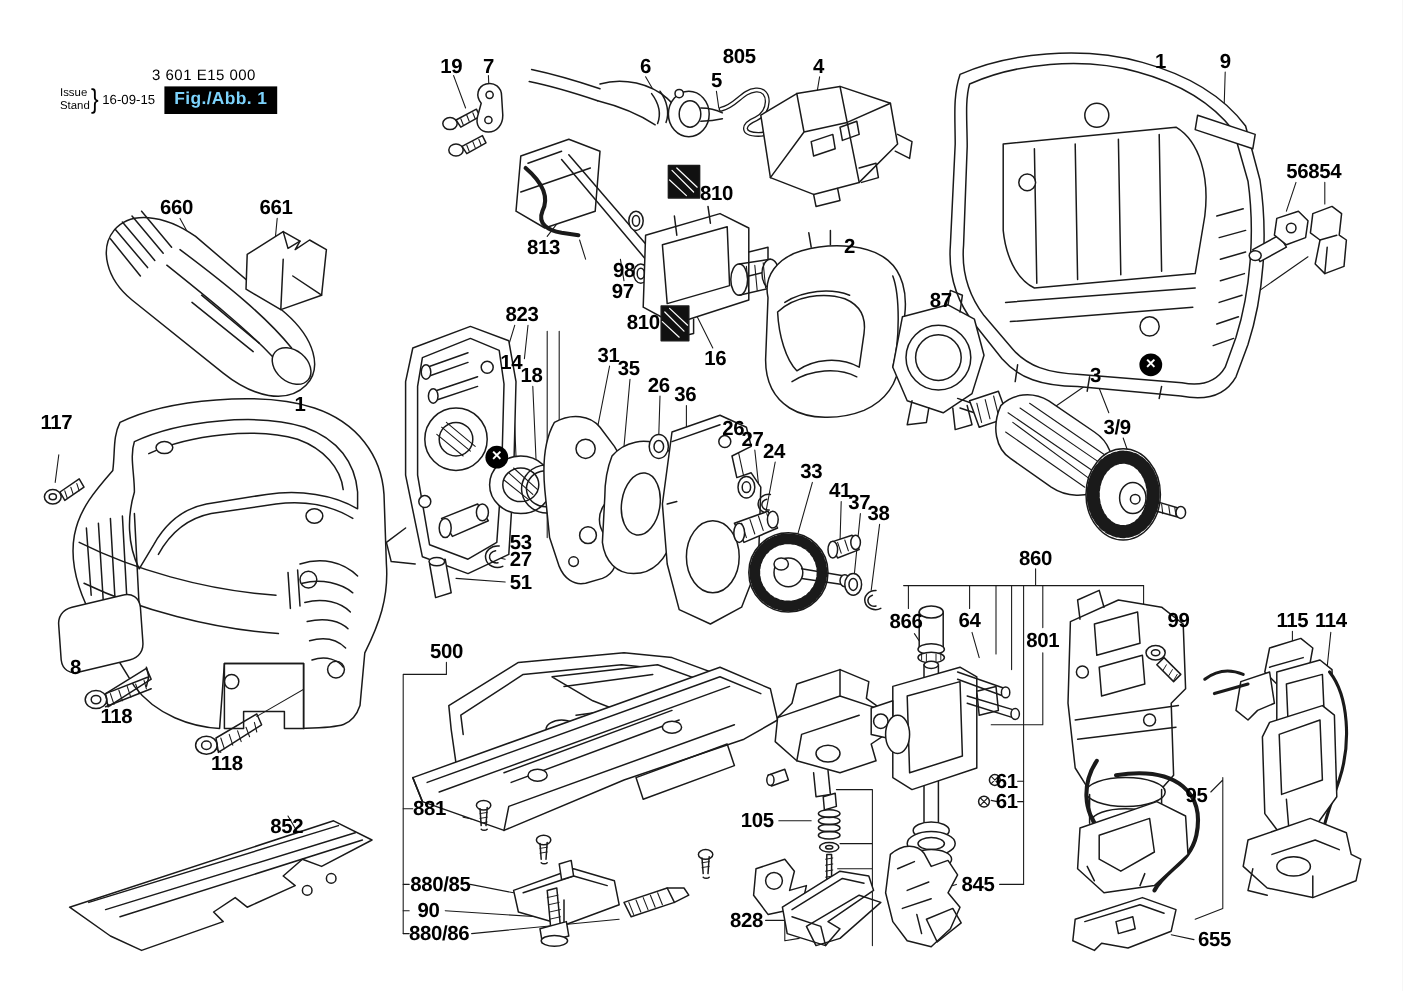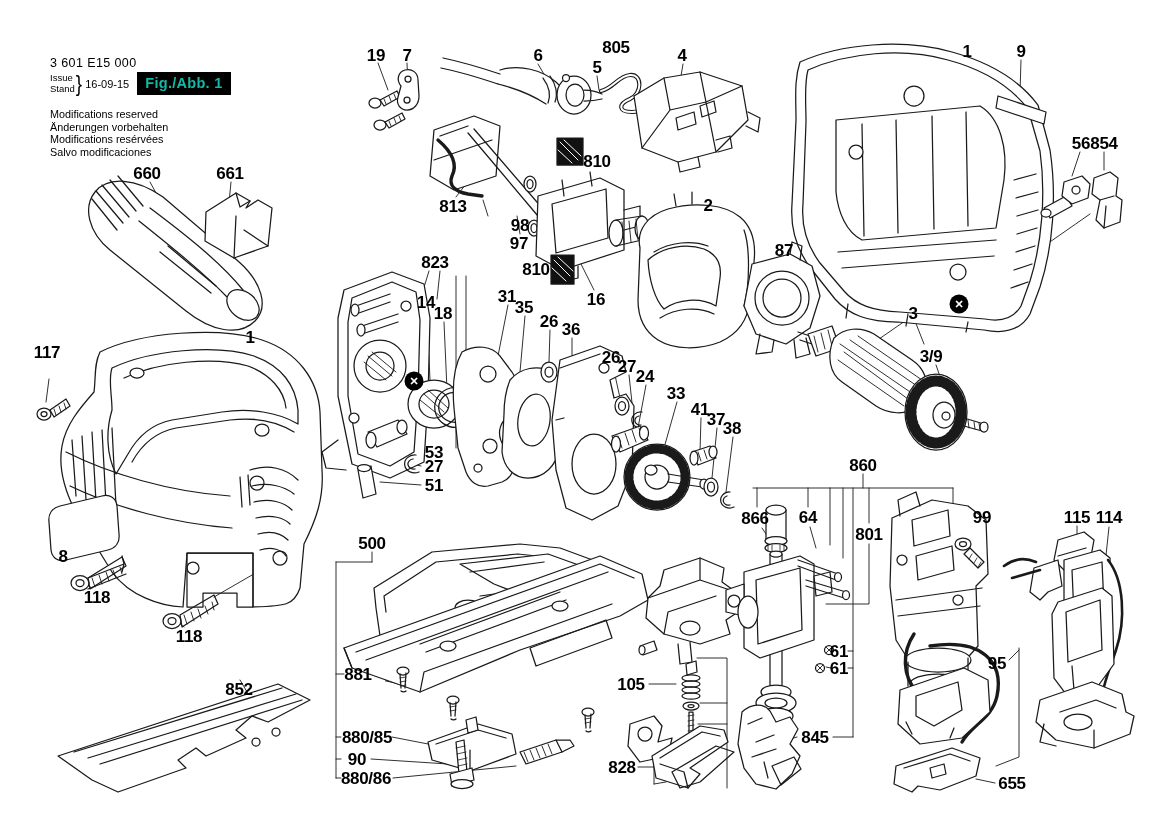--- a/index.html
+++ b/index.html
@@ -1,25 +1,25 @@
 <!DOCTYPE html>
 <html><head>
 <meta charset="utf-8">
 <style>
   html,body{margin:0;padding:0;background:#e8e8e8;}
   .stage{position:relative;width:1169px;height:826px;background:#fff;overflow:hidden;
          font-family:"Liberation Sans",sans-serif;color:#000;}
   .art{position:absolute;left:0;top:0;width:1169px;height:826px;}
   .hdr{position:absolute;left:50px;top:56px;width:240px;}
-  .hdr .pn{font-size:12.5px;letter-spacing:.4px;}
+  .hdr .pn{font-size:12.5px;letter-spacing:.4px;text-align:center;}
   .hdr .row{display:flex;align-items:center;margin-top:2px;}
   .isst{font-size:9.5px;line-height:1.08;}
   .brace{font-size:19px;font-weight:400;margin:0 3px 0 1px;transform:scaleY(1.2);}
   .date{font-size:11px;}
-  .figbox{background:#000;color:#14b8a6;font-weight:bold;font-size:14.5px;
+  .figbox{background:#000;color:#7dd3fc;font-weight:bold;font-size:14.5px;
           padding:3px 8px 4px 8px;margin-left:8px;letter-spacing:.3px;}
   .notes{margin-top:13px;font-size:10.8px;line-height:1.18;}
   .callout-layer,.xmark-layer{position:absolute;left:0;top:0;width:100%;height:100%;}
   .callout{position:absolute;transform:translate(-50%,-50%);
            font-weight:bold;font-size:17px;line-height:1;letter-spacing:-.3px;white-space:nowrap;}
   .xmark{position:absolute;transform:translate(-50%,-50%);width:19px;height:19px;border-radius:50%;
          background:#000;color:#fff;font-weight:bold;font-size:11px;line-height:19px;text-align:center;}
 </style>
 </head>
 <body>
@@ -509,26 +509,20 @@
   <div class="hdr">
     <div class="pn">3 601 E15 000</div>
     <div class="row">
       <div class="isst">
         <div>Issue</div>
         <div>Stand</div>
       </div>
       <div class="brace">}</div>
       <div class="date">16-09-15</div>
       <div class="figbox">Fig./Abb. 1</div>
-    </div>
-    <div class="notes">
-      <div>Modifications reserved</div>
-      <div>Änderungen vorbehalten</div>
-      <div>Modifications resérvées</div>
-      <div>Salvo modificaciones</div>
     </div>
   </div>
 
   <div class="callout-layer">
       <div class="callout" style="left: 376px; top: 55px;">19</div>
       <div class="callout" style="left: 407px; top: 55px;">7</div>
       <div class="callout" style="left: 538px; top: 55px;">6</div>
       <div class="callout" style="left: 616px; top: 47px;">805</div>
       <div class="callout" style="left: 597px; top: 67px;">5</div>
       <div class="callout" style="left: 682px; top: 55px;">4</div>

